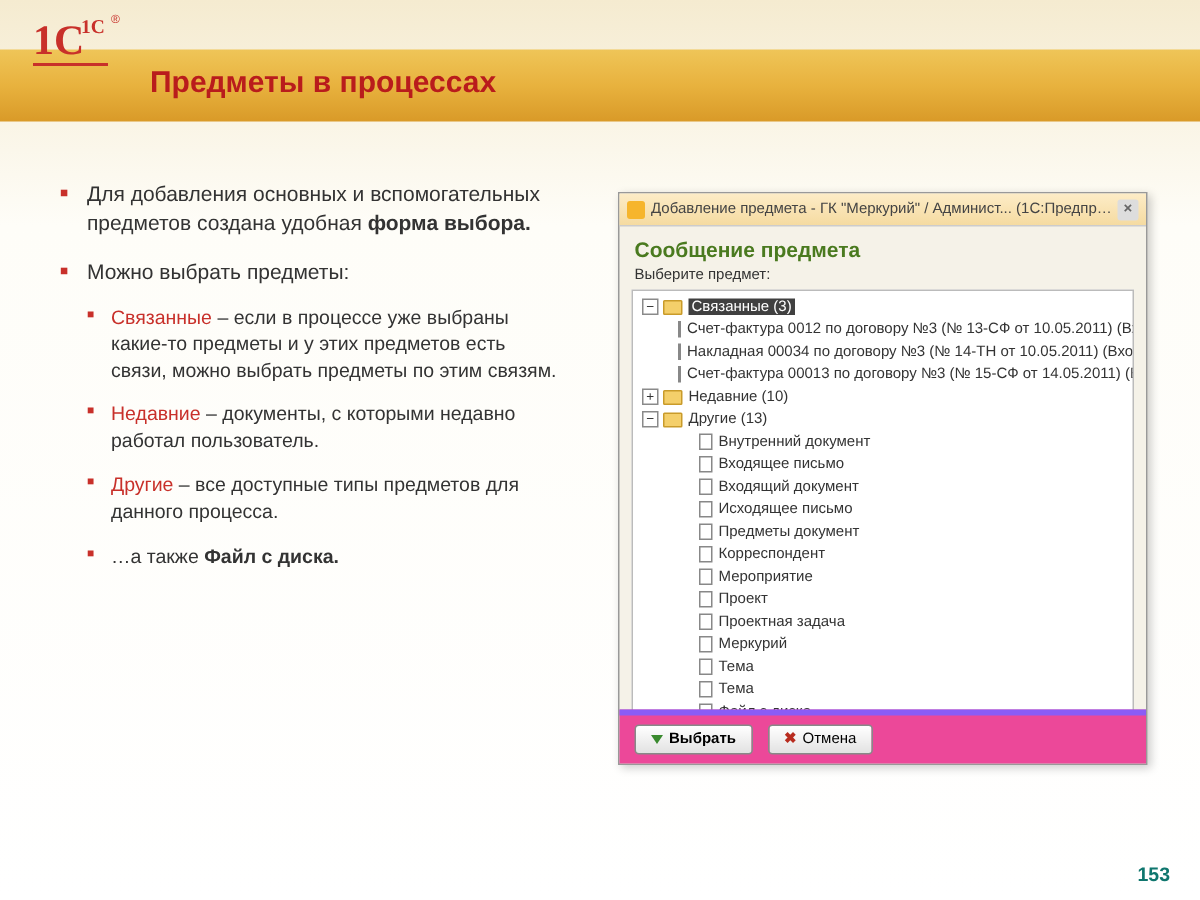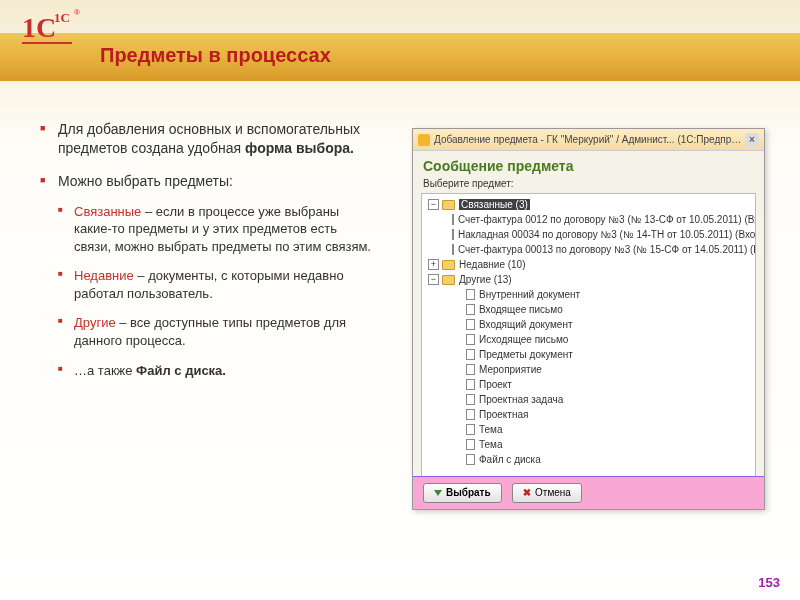--- a/index.html
+++ b/index.html
@@ -28,25 +28,25 @@
 .dlg-head{padding:7px 10px 2px;color:#4a7a1f;font:bold 14px Arial}
 .dlg-sub{padding:2px 10px 4px;font:10px Arial;color:#333}
 .tree{margin:0 8px;background:#fff;border:1px solid #bbb;height:296px;overflow:hidden;padding:3px 4px;font:10px Arial;color:#333}
 .tr{display:flex;align-items:center;height:15px;white-space:nowrap}
 .ind1{padding-left:2px}.ind2{padding-left:26px}.ind3{padding-left:26px}
 .exp{width:11px;height:11px;border:1px solid #8a8a8a;font:9px/9px Arial;text-align:center;margin-right:3px;background:#fff}
 .fold{width:13px;height:10px;background:#f4cf6a;border:1px solid #c99b2a;margin-right:4px;border-radius:1px}
 .doc{width:9px;height:11px;border:1px solid #888;background:#fff;margin-right:4px}
 .gap{width:14px;display:inline-block}
 .sel{background:#404040;color:#fff;padding:0 2px}
-.bot{position:absolute;bottom:0;left:0;right:0;height:30px;background:#f9a8d4;border-top:1px solid #8b5cf6;display:flex;align-items:center;padding:16px 10px;gap:10px}
+.bot{position:absolute;bottom:0;left:0;right:0;height:30px;background:#ec4899;border-top:4px solid #8b5cf6;display:flex;align-items:center;padding:16px 10px;gap:10px}
 .btn{height:20px;padding:0 10px;font:10px/18px Arial;border:1px solid #888;border-radius:3px;background:linear-gradient(#fff,#e2e2e2);display:flex;align-items:center;gap:4px}
 .ico-ok{width:0;height:0;border-left:4px solid transparent;border-right:4px solid transparent;border-top:6px solid #3a8a2f}
 .ico-x{color:#b82c1f;font-weight:bold}
-.pagenum{position:absolute;bottom:10px;right:20px;color:#a21caf;font:bold 13px Arial}
+.pagenum{position:absolute;bottom:10px;right:20px;color:#0f766e;font:bold 13px Arial}
 </style>
 </head>
 <body>
 
 <div class="band"></div>
 <div class="logo">
   <span class="logo-big">1С</span>
   <span class="logo-small">1С</span>
   <span class="reg">®</span>
   <div class="logo-line"></div>
@@ -127,36 +127,41 @@
         <span>Исходящее письмо</span>
       </div>
     <div class="tr ind3">
         <span class="gap"></span>
         <span class="doc"></span>
         <span>Предметы документ</span>
       </div>
     <div class="tr ind3">
         <span class="gap"></span>
         <span class="doc"></span>
+        <span>Корреспондент</span>
+      </div>
+    <div class="tr ind3">
+        <span class="gap"></span>
+        <span class="doc"></span>
         <span>Мероприятие</span>
       </div>
     <div class="tr ind3">
         <span class="gap"></span>
         <span class="doc"></span>
         <span>Проект</span>
       </div>
     <div class="tr ind3">
         <span class="gap"></span>
         <span class="doc"></span>
         <span>Проектная задача</span>
       </div>
     <div class="tr ind3">
         <span class="gap"></span>
         <span class="doc"></span>
-        <span>Проектная</span>
+        <span>Меркурий</span>
       </div>
     <div class="tr ind3">
         <span class="gap"></span>
         <span class="doc"></span>
         <span>Тема</span>
       </div>
     <div class="tr ind3">
         <span class="gap"></span>
         <span class="doc"></span>
         <span>Тема</span>

